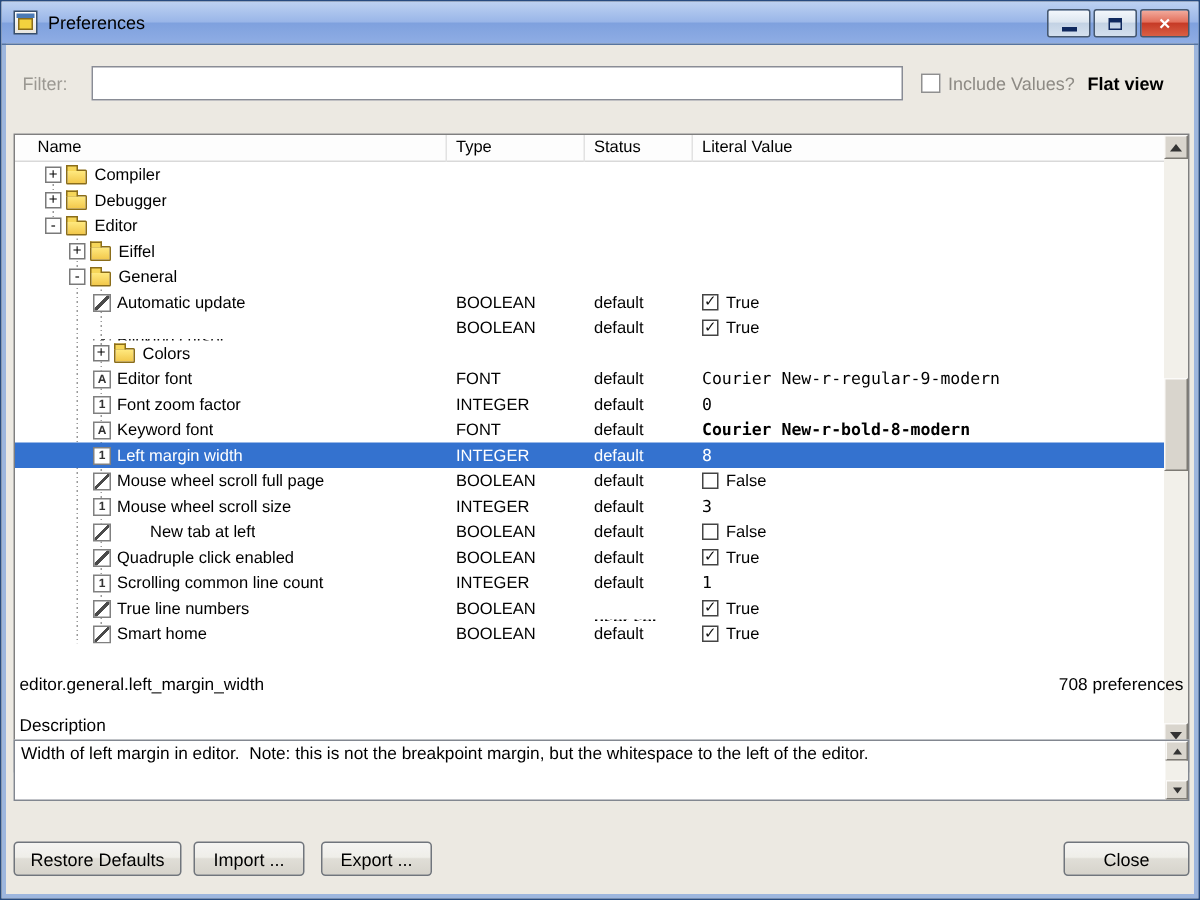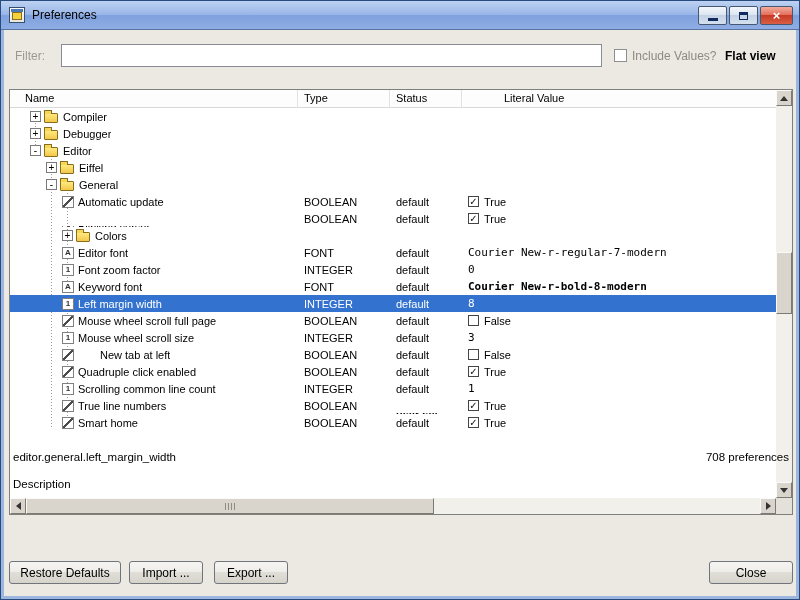--- a/index.html
+++ b/index.html
@@ -38,21 +38,21 @@
   
   .tree-panel { position:absolute; left:8px; top:88px; width:784px; height:426px;
     border:1px solid #7f7f7f; background:#fff; }
   .tree-header { position:absolute; left:0; top:0; width:766px; height:18px; display:flex;
     background:#fdfdfd; border-bottom:1px solid #d9d9d9; }
   .hcell { height:18px; line-height:17px; font-size:11px; color:#000; border-right:1px solid #e2e2e2;
     overflow:hidden; white-space:nowrap; }
   .h-name { width:288px; padding-left:15px; }
   .h-type { width:92px; padding-left:6px; }
   .h-status { width:72px; padding-left:6px; }
-  .h-value { flex:1; padding-left:6px; border-right:none;margin-left:36px; }
+  .h-value { flex:1; padding-left:6px; border-right:none; }
 
   .rows { position:absolute; left:0; top:18px; width:766px; height:321px; overflow:hidden; }
   .vguide { position:absolute; width:1px; z-index:0;
     background-image:repeating-linear-gradient(180deg,#9a9a9a 0 1px,transparent 1px 3px); }
 
   .row { position:relative; z-index:1; display:flex; height:17px; font-size:11px; color:#000; }
   .row.selected { background:#3472cf; color:#fff; }
   .cell { display:flex; align-items:center; overflow:hidden; white-space:nowrap; }
   .c-name { width:288px; flex:none; }
   .c-type { width:92px; flex:none; padding-left:6px; }
@@ -246,21 +246,21 @@
           </div>
         </div>
         <div class="row">
           <div class="cell c-name" style="padding-left: 52px;">
             <span class="pref-icon font-pref-icon">A</span>
             <span class="row-label">Editor font</span>
           </div>
           <div class="cell c-type">FONT</div>
           <div class="cell c-status">default</div>
           <div class="cell c-value">
-            <span class="mono">Courier New-r-regular-7-modern</span>
+            <span class="mono">Courier New-r-regular-9-modern</span>
           </div>
         </div>
         <div class="row">
           <div class="cell c-name" style="padding-left: 52px;">
             <span class="pref-icon integer-pref-icon">1</span>
             <span class="row-label">Font zoom factor</span>
           </div>
           <div class="cell c-type">INTEGER</div>
           <div class="cell c-status">default</div>
           <div class="cell c-value">
@@ -396,19 +396,30 @@
     </div>
     <div class="corner"></div>
   </div>
 
   <div class="status-row">
     <span>editor.general.left_margin_width</span>
     <span>708 preferences</span>
   </div>
 
   <div class="desc-label">Description</div>
+  <div class="desc-box">
+    <div class="desc-text">Width of left margin in editor.  Note: this is not the breakpoint margin, but the whitespace to the left of the editor.</div>
+    <div class="mini-scroll">
+      <div class="msbtn raised" style="top:0;">
+          <span class="tri tri-up"></span>
+        </div>
+      <div class="msbtn raised" style="bottom:0;">
+          <span class="tri tri-down"></span>
+        </div>
+    </div>
+  </div>
 
   <div class="btn btn-restore">Restore Defaults</div>
   <div class="btn btn-import">Import ...</div>
   <div class="btn btn-export">Export ...</div>
   <div class="btn btn-close">Close</div>
 
 </div>
 
 </body></html>

